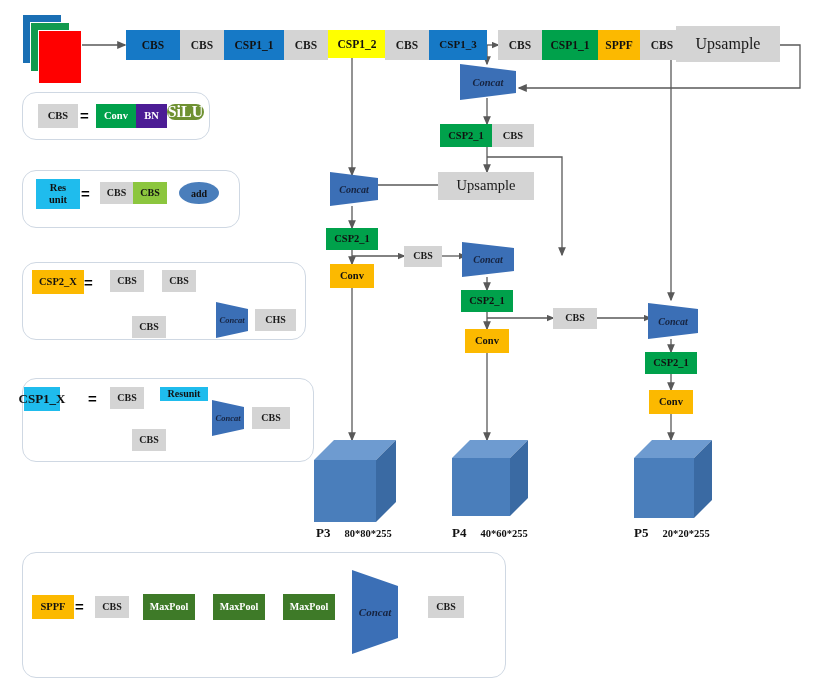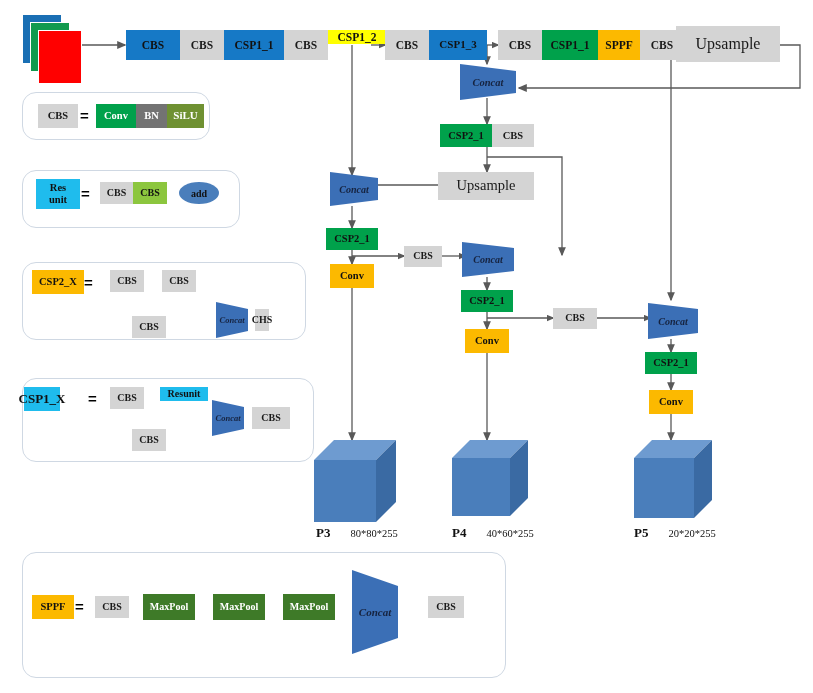--- a/index.html
+++ b/index.html
@@ -13,21 +13,21 @@
         justify-content:center;text-align:center;line-height:1.05;
         font-family:"Liberation Serif",serif;font-weight:700;}
   .gray{background:#d4d4d4;color:#1a1a1a;}
   .blue{background:#1679c6;color:#111;}
   .yellow{background:#ffff00;color:#111;}
   .green{background:#00a14b;color:#111;}
   .amber{background:#fcb900;color:#111;}
   .cyan{background:#1fbced;color:#111;text-align:center;}
   .ltgreen{background:#8cc63e;color:#111;}
   .dkgreen{background:#3e7a28;color:#ffffff;}
-  .purple{background:#737373;color:#ffffff;}
+  .purple{background:#4c1d95;color:#ffffff;}
   .olive{background:#6f9132;color:#ffffff;}
   .convgrn{background:#00a14b;color:#ffffff;}
 
   
   .panel{position:absolute;box-sizing:border-box;border:1px solid #cfd8e3;
          border-radius:14px;background:#ffffff;}
 
   
   .eq{position:absolute;font-weight:900;font-size:15px;letter-spacing:-1px;
       font-family:"Liberation Sans",sans-serif;color:#000;}
@@ -46,21 +46,21 @@
   
   .cube{position:absolute;}
   .cube svg{display:block;}
 
   
   .sheet{position:absolute;border:1px solid #ffffff;}
 
   
   .plabel{position:absolute;font-family:"Liberation Serif",serif;white-space:nowrap;}
   .plabel b{font-weight:700;font-size:13px;}
-  .plabel span{font-weight:400;font-size:10.5px;margin-left:20px;}
+  .plabel span{font-weight:700;font-size:10.5px;margin-left:14px;}
 
   
   #wires{position:absolute;left:0;top:0;width:813px;height:693px;pointer-events:none;}
 </style>
 </head>
 <body>
 
 <div id="canvas">
 
   <svg id="wires">
@@ -166,21 +166,21 @@
   <div>
     <div class="sheet" style="left:22px;top:14px;width:38px;height:48px;background:#1a6fb4;"></div>
     <div class="sheet" style="left:30px;top:22px;width:38px;height:48px;background:#119a4e;"></div>
     <div class="sheet" style="left:38px;top:30px;width:42px;height:52px;background:#ff0000;"></div>
   </div>
 
   <div class="node blue" style="left:126px;top:30px;width:54px;height:30px;font-size:11.5px;">CBS</div>
   <div class="node gray" style="left:180px;top:30px;width:44px;height:30px;font-size:11.5px;">CBS</div>
   <div class="node blue" style="left:224px;top:30px;width:60px;height:30px;font-size:11.5px;">CSP1_1</div>
   <div class="node gray" style="left:284px;top:30px;width:44px;height:30px;font-size:11.5px;">CBS</div>
-  <div class="node yellow" style="left:328px;top:30px;width:58px;height:14px;font-size:11.5px;">CSP1_2</div>
+  <div class="node yellow" style="left:328px;top:30px;width:58px;height:28px;font-size:11.5px;">CSP1_2</div>
 
   <div class="node gray" style="left:385px;top:30px;width:44px;height:30px;font-size:11.5px;">CBS</div>
   <div class="node blue" style="left:429px;top:30px;width:58px;height:30px;font-size:11px;">CSP1_3</div>
 
   <div class="node gray" style="left:498px;top:30px;width:44px;height:30px;font-size:11.5px;">CBS</div>
   <div class="node green" style="left:542px;top:30px;width:56px;height:30px;font-size:11.5px;">CSP1_1</div>
   <div class="node amber" style="left:598px;top:30px;width:42px;height:30px;font-size:11.5px;">SPPF</div>
   <div class="node gray" style="left:640px;top:30px;width:44px;height:30px;font-size:11.5px;">CBS</div>
 
   <div class="node gray" style="left:676px;top:26px;width:104px;height:36px;font-size:16px;font-weight:400;">Upsample</div>
@@ -259,21 +259,21 @@
   </div>
   <div class="plabel" style="left:634px;top:523px;">
     <b>P5</b><span>20*20*255</span>
   </div>
 
   <div class="panel" style="left:22px;top:92px;width:188px;height:48px;"></div>
   <div class="node gray" style="left:38px;top:104px;width:40px;height:24px;font-size:10.5px;">CBS</div>
   <div class="eq" style="left:80px;top:107px;">=</div>
   <div class="node convgrn" style="left:96px;top:104px;width:40px;height:24px;font-size:10.5px;">Conv</div>
   <div class="node purple" style="left:136px;top:104px;width:31px;height:24px;font-size:10.5px;">BN</div>
-  <div class="node olive" style="left:167px;top:104px;width:37px;height:24px;font-size:11px;">SiLU</div>
+  <div class="node olive" style="left:167px;top:104px;width:37px;height:16px;font-size:16px;border-radius:9px;">SiLU</div>
 
   <div class="panel" style="left:22px;top:170px;width:218px;height:58px;"></div>
   <div class="node cyan" style="left:36px;top:179px;width:44px;height:30px;font-size:10.5px;
        flex-direction:column;line-height:1.12;">
     <span>Res</span>
     <span>unit</span>
   </div>
   <div class="eq" style="left:81px;top:185px;">=</div>
   <div class="node gray" style="left:100px;top:182px;width:33px;height:22px;font-size:10px;">CBS</div>
   <div class="node ltgreen" style="left:133px;top:182px;width:34px;height:22px;font-size:10px;">CBS</div>
@@ -284,21 +284,21 @@
   <div class="eq" style="left:84px;top:274px;">=</div>
   <div class="node gray" style="left:110px;top:270px;width:34px;height:22px;font-size:10px;">CBS</div>
   <div class="node gray" style="left:162px;top:270px;width:34px;height:22px;font-size:10px;">CBS</div>
   <div class="node gray" style="left:132px;top:316px;width:34px;height:22px;font-size:10px;">CBS</div>
   <div class="concat" style="left:216px;top:302px;width:32px;height:36px;">
     <svg width="32" height="36" viewBox="0 0 32 36">
       <polygon points="0,0 32,7 32,29 0,36" fill="#3b6fb6"></polygon>
     </svg>
     <div class="lbl" style="font-size:8.5px;">Concat</div>
   </div>
-  <div class="node gray" style="left:255px;top:309px;width:14px;height:22px;font-size:10px;">CHS</div>
+  <div class="node gray" style="left:255px;top:309px;width:41px;height:22px;font-size:10px;">CHS</div>
 
   <div class="panel" style="left:22px;top:378px;width:292px;height:84px;"></div>
   <div class="node cyan" style="left:24px;top:387px;width:36px;height:24px;font-size:13px;">CSP1_X</div>
   <div class="eq" style="left:88px;top:390px;">=</div>
   <div class="node gray" style="left:110px;top:387px;width:34px;height:22px;font-size:10px;">CBS</div>
   <div class="node cyan" style="left:160px;top:387px;width:48px;height:14px;font-size:10px;">Resunit</div>
   <div class="node gray" style="left:132px;top:429px;width:34px;height:22px;font-size:10px;">CBS</div>
   <div class="concat" style="left:212px;top:400px;width:32px;height:36px;">
     <svg width="32" height="36" viewBox="0 0 32 36">
       <polygon points="0,0 32,7 32,29 0,36" fill="#3b6fb6"></polygon>

